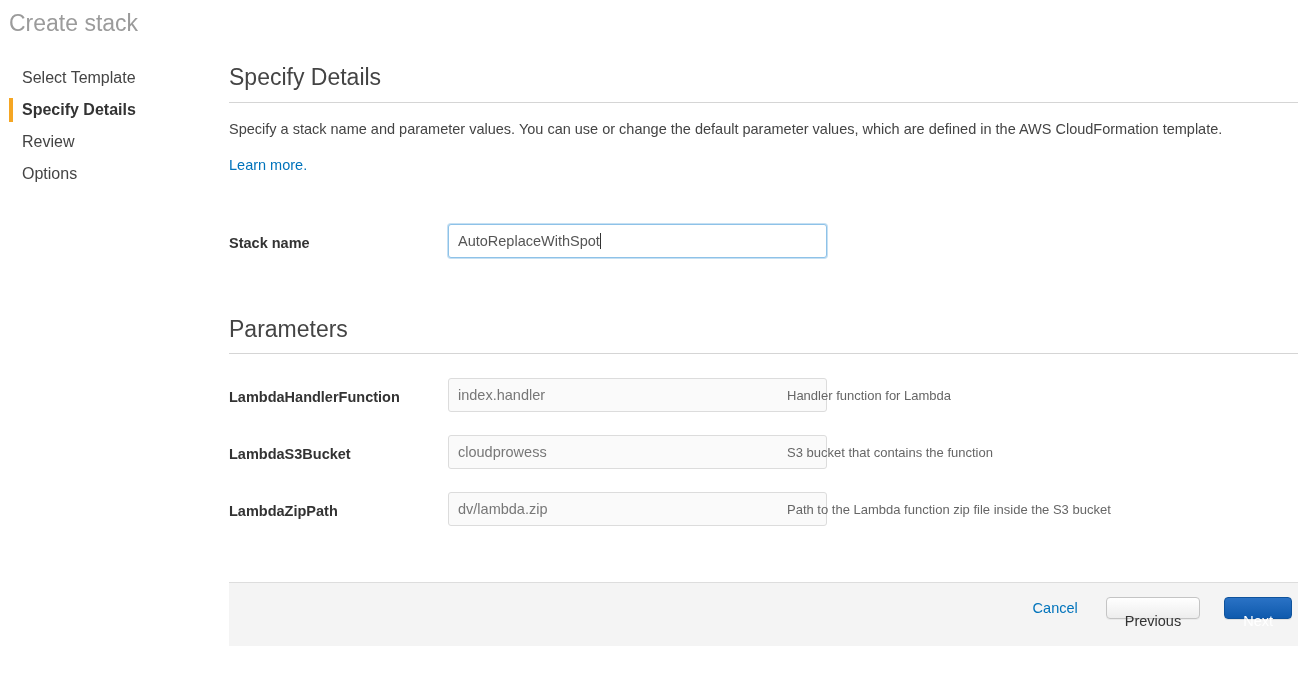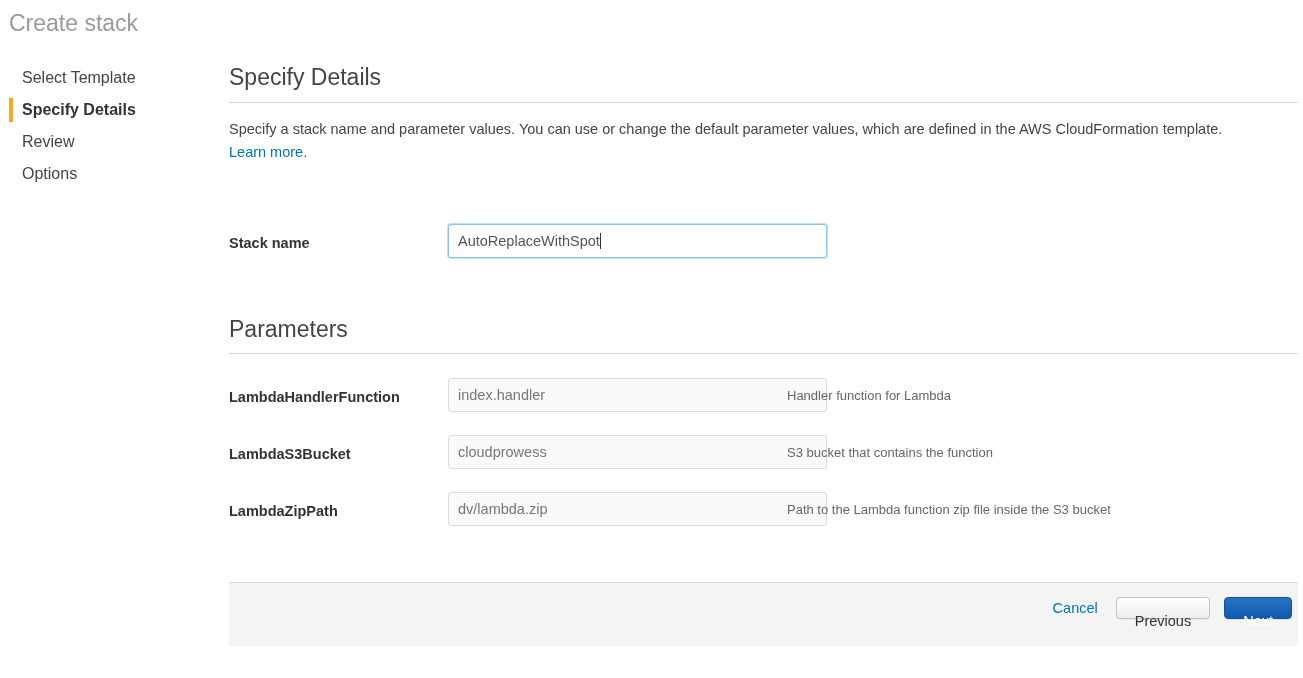--- a/index.html
+++ b/index.html
@@ -93,21 +93,21 @@
   .intro {
     margin-top: 16px;
     font-size: 14.5px;
     color: #444444;
     line-height: 21px;
   }
   .intro a {
     color: #0073bb;
     text-decoration: none;
     display: block;
-    margin-top: 2px;
+    margin-top: 15px;
   }
 
   
   .form-row {
     position: absolute;
     left: 0;
     width: 1069px;
     height: 38px;
   }
   .form-label {
@@ -172,21 +172,21 @@
     height: 64px;
     background: #f4f4f4;
     border-top: 1px solid #dddddd;
   }
   .footer-actions {
     position: absolute;
     right: 6px;
     top: 14px;
     display: flex;
     align-items: center;
-    gap: 14px;
+    gap: 24px;
   }
   .link-button {
     font-size: 14.5px;
     color: #0073bb;
     background: none;
     border: none;
     padding: 0 4px;
     cursor: pointer;
     font-family: "Liberation Sans", sans-serif;
   }

